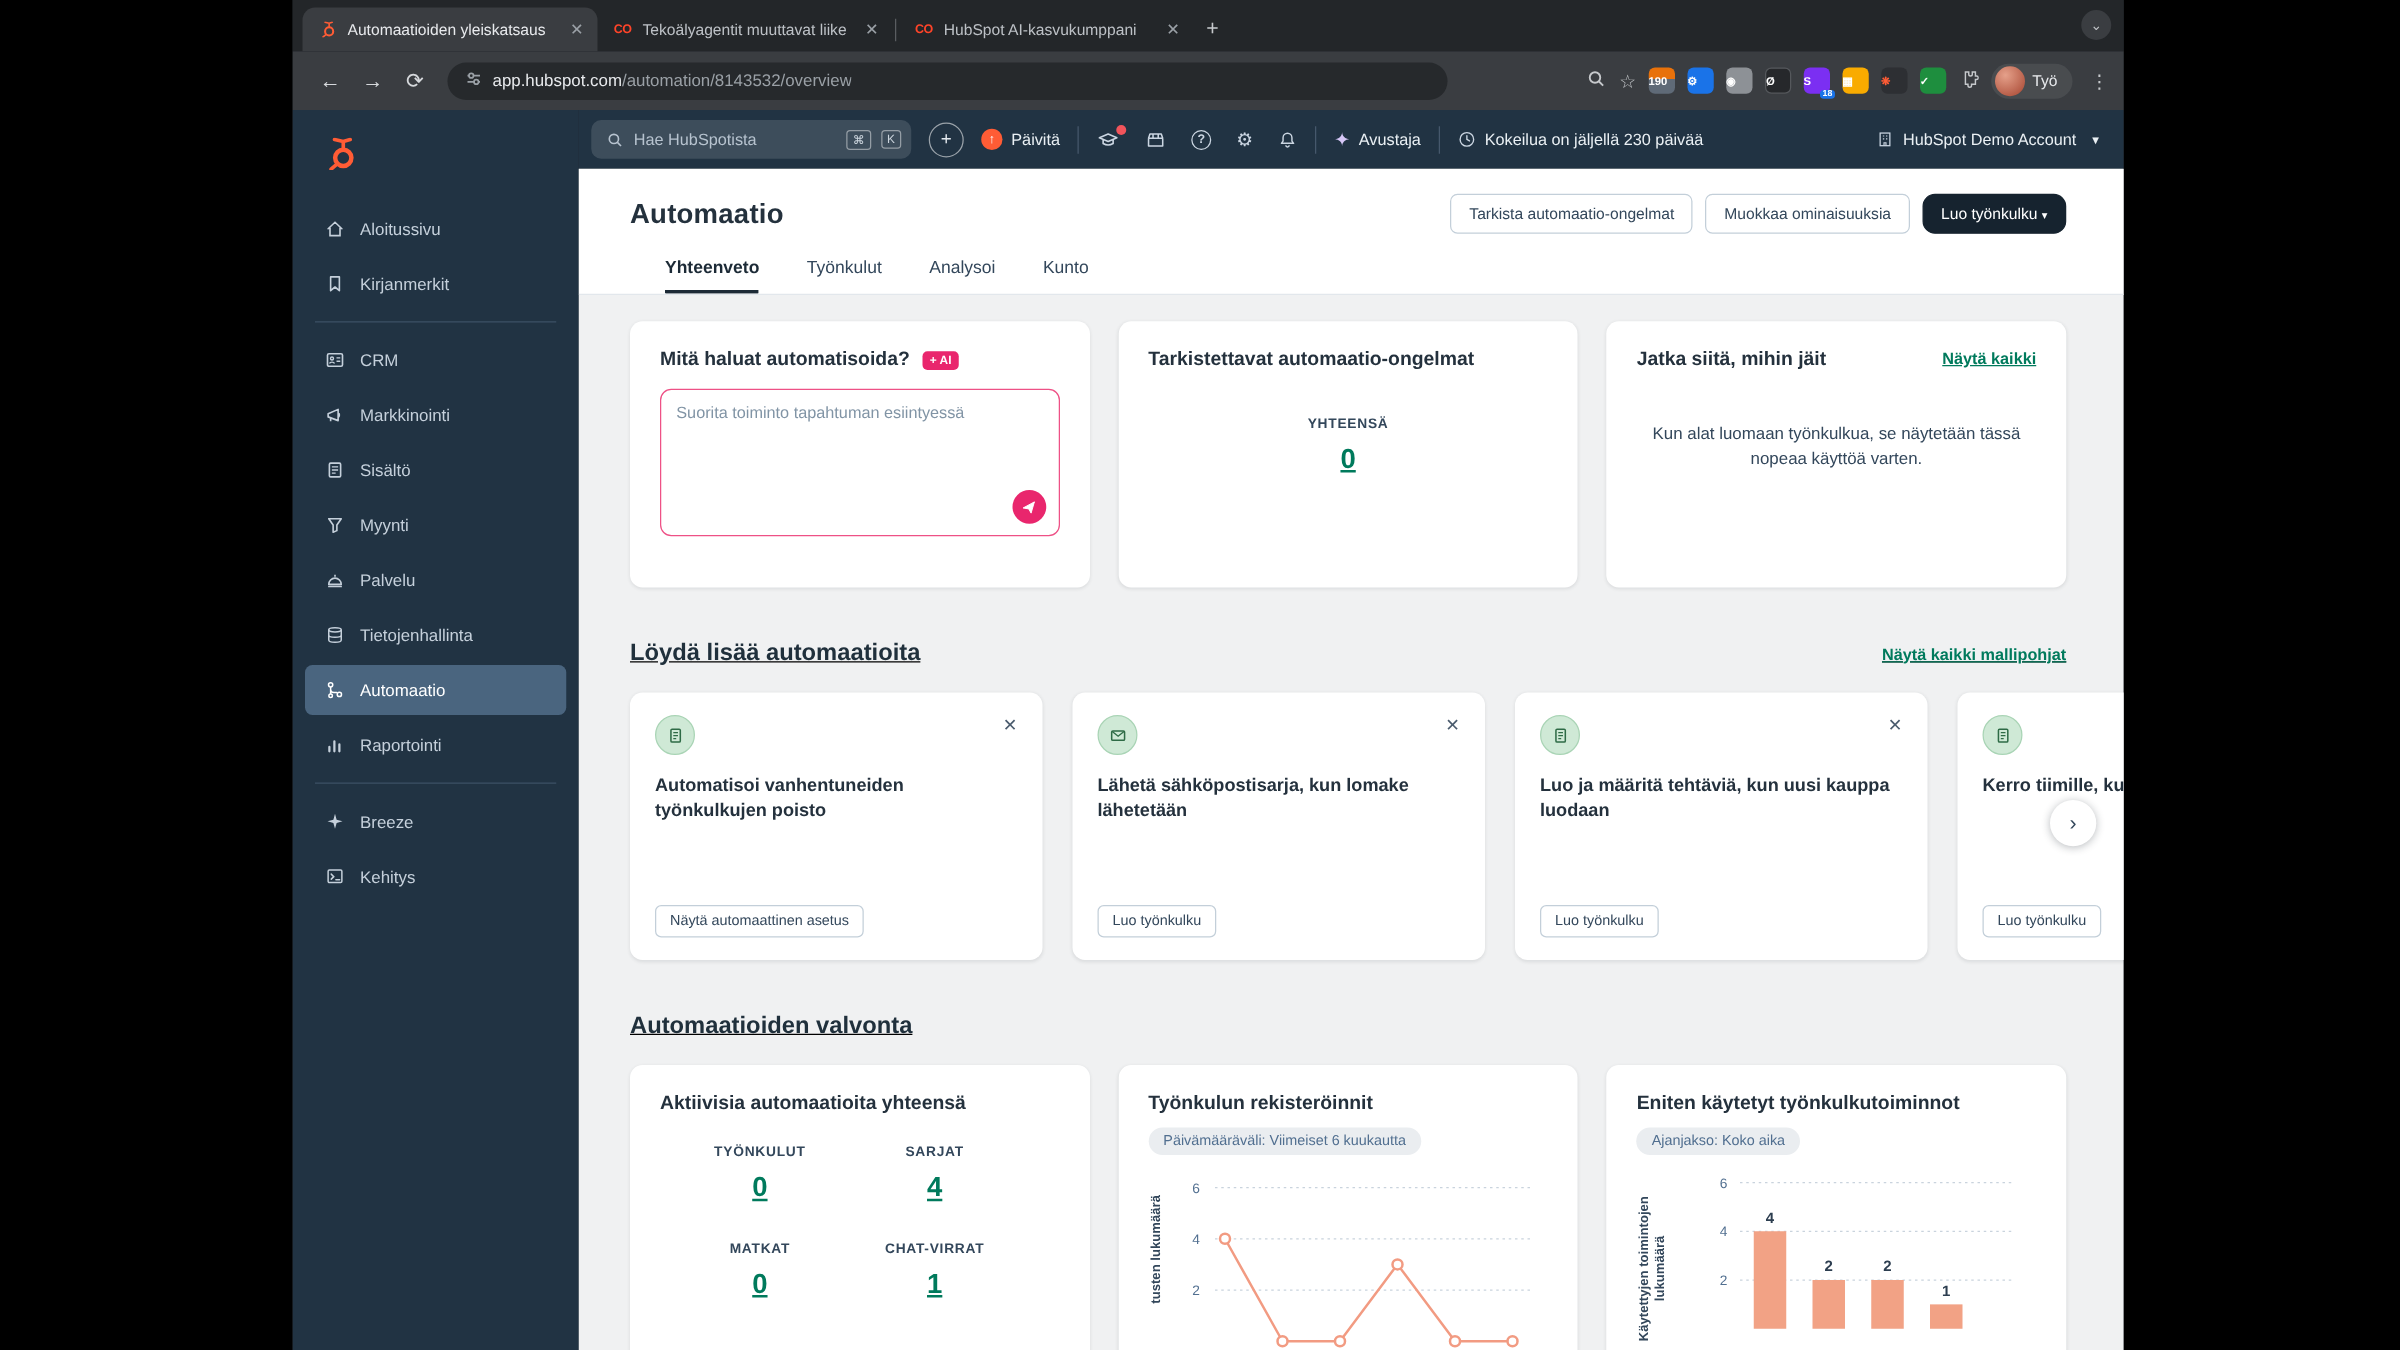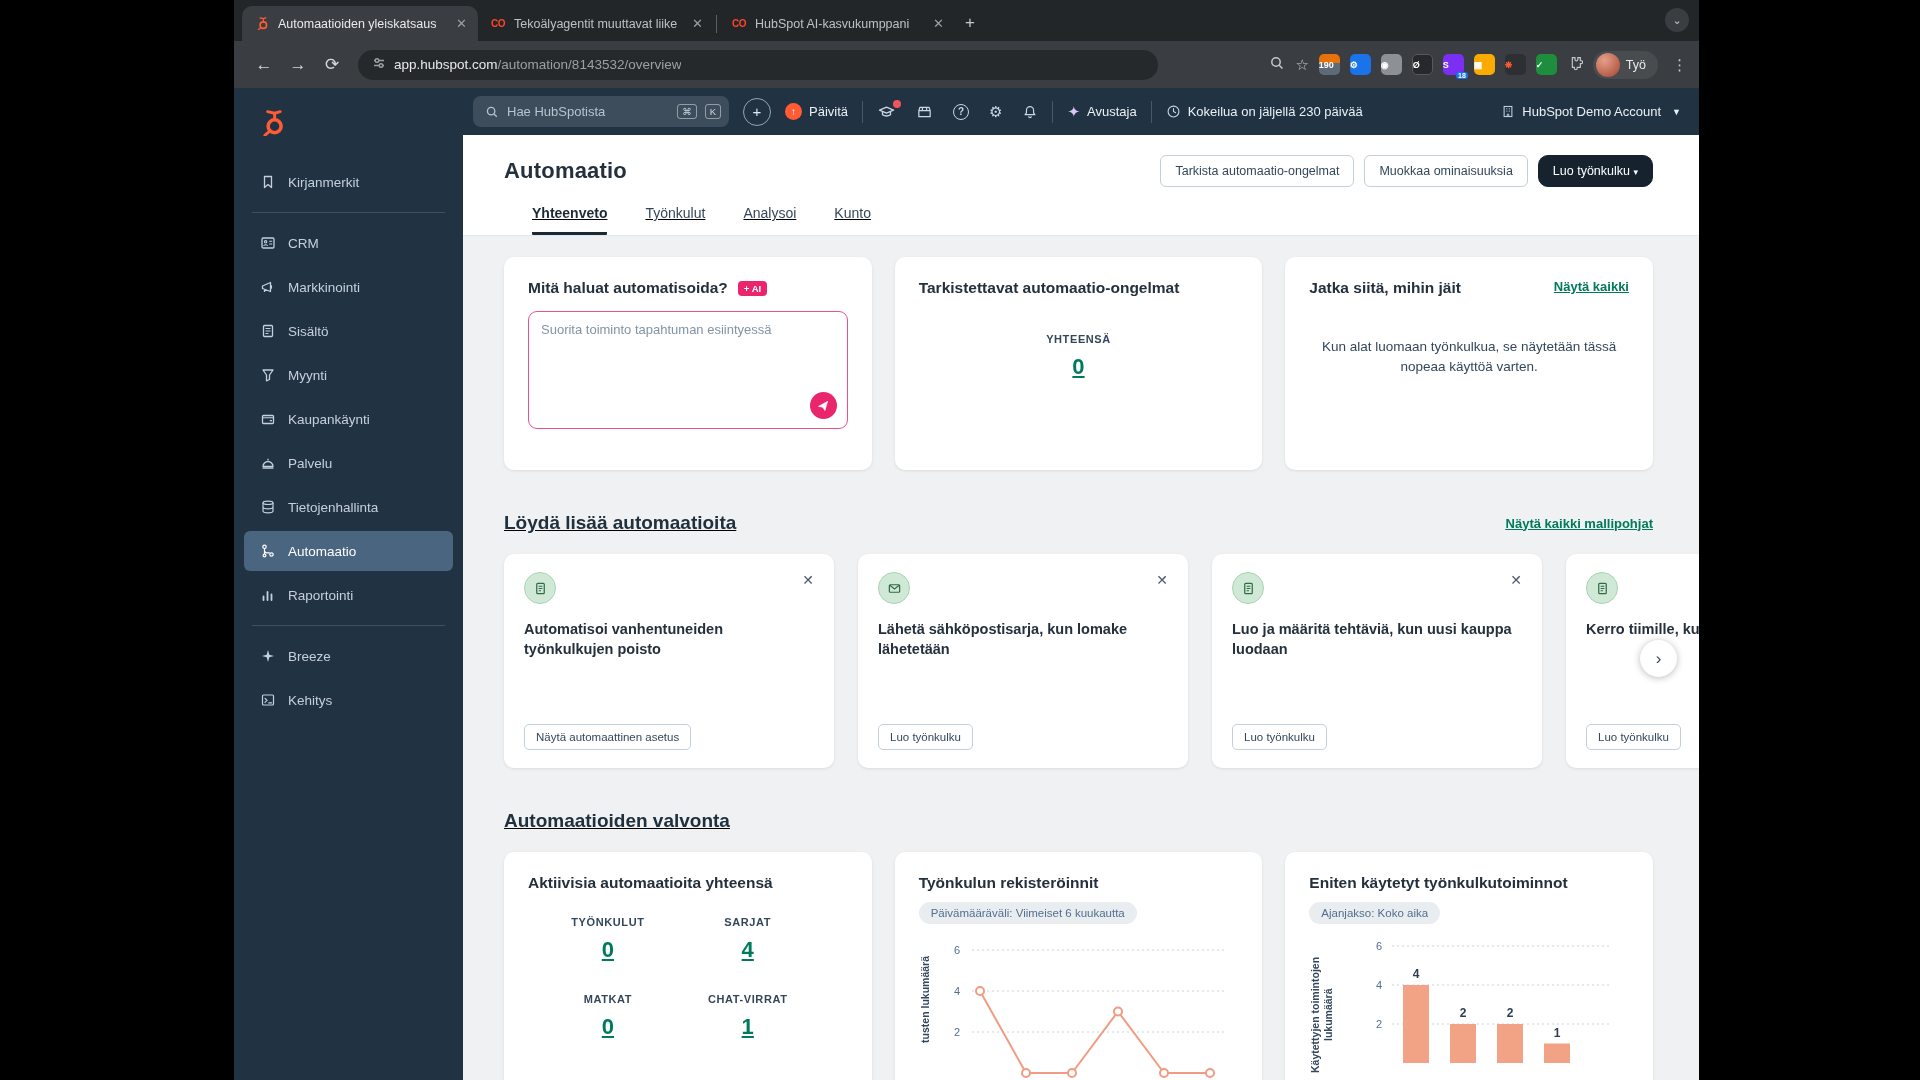--- a/index.html
+++ b/index.html
@@ -74,21 +74,21 @@
 
   
   .content { flex:1; background:#f0f1f2; overflow:hidden; display:flex; flex-direction:column; min-height:0; }
   .page-header { background:#fff; padding:20px 46px 0 41px; border-bottom:1px solid #e2e7ec; flex:0 0 auto; }
   .ph-row { display:flex; align-items:center; }
   .page-title { font-size:22px; font-weight:700; color:#24313d; letter-spacing:.2px; }
   .ph-actions { margin-left:auto; display:flex; gap:10px; }
   .btn { font-family:inherit; font-size:12.5px; border-radius:6px; padding:8px 14px; background:#fff;
     border:1px solid #c3cfd9; color:#33475b; white-space:nowrap; }
   .btn.primary { background:#16232f; border-color:#16232f; color:#fff;border-radius:10px; }
-  .tabs { display:flex; gap:38px; margin:18px 0 0 28px;text-decoration:underline; }
+  .tabs { display:flex; gap:38px; margin:18px 0 0 28px; }
   .ptab { font-size:14px; color:#33475b; padding-bottom:11px; border-bottom:3px solid transparent; }
   .ptab.active { font-weight:700; color:#1c2a36; border-bottom-color:#1c2a36; border-radius:1px; }
 
   .body-scroll { padding:21px 46px 0 41px; flex:1; min-height:0; }
   .grid3 { display:grid; grid-template-columns:1fr 1fr 1fr; gap:23px; }
   .card { background:#fff; border-radius:10px; box-shadow:0 1px 3px rgba(25,35,45,.10); padding:22px 24px; position:relative; }
   .card h3 { font-size:15.5px; font-weight:700; color:#24313d; }
   .row1 .card { height:213px; }
 
   .ai-head { display:flex; align-items:center; gap:10px; }
@@ -228,20 +228,26 @@
   <div class="app">
     <div class="sidebar">
       <div class="sb-logo">
         <svg width="26" height="26" viewBox="0 0 16 16">
             <circle cx="9" cy="10" r="4" fill="none" stroke="#ff5c35" stroke-width="2.2"></circle>
             <path d="M9 6 V2 M9 2 L4.7 1 M9 2 l3.4-1 M5.6 13.3 L3 15.6" stroke="#ff5c35" stroke-width="1.8" fill="none" stroke-linecap="round"></path>
           </svg>
       </div>
       <div class="sb-item">
         <svg width="16" height="16" viewBox="0 0 16 16">
+            <path d="M2.5 8 L8 2.8 L13.5 8 M4 7.2 V13.5 H12 V7.2" fill="none" stroke="currentColor" stroke-width="1.3" stroke-linecap="round"></path>
+          </svg>
+        <span>Aloitussivu</span>
+      </div>
+      <div class="sb-item">
+        <svg width="16" height="16" viewBox="0 0 16 16">
             <path d="M4.5 2.5 H11.5 V13.5 L8 10.6 L4.5 13.5 Z" fill="none" stroke="currentColor" stroke-width="1.3" stroke-linejoin="round"></path>
           </svg>
         <span>Kirjanmerkit</span>
       </div>
       <div class="sb-div"></div>
       <div class="sb-item">
         <svg width="16" height="16" viewBox="0 0 16 16">
             <rect x="2" y="3" width="12" height="10" rx="1.2" fill="none" stroke="currentColor" stroke-width="1.3"></rect>
             <circle cx="5.6" cy="6.8" r="1.2" fill="none" stroke="currentColor" stroke-width="1.1"></circle>
             <path d="M9.2 6.3 h3 M9.2 9 h3 M3.6 10.8 c.5-1.5 3.5-1.5 4 0" fill="none" stroke="currentColor" stroke-width="1.1"></path>
@@ -259,27 +265,20 @@
             <rect x="3.5" y="2.5" width="9" height="11" rx="1" fill="none" stroke="currentColor" stroke-width="1.3"></rect>
             <path d="M5.5 5.5 h5 M5.5 8 h5 M5.5 10.5 h3" stroke="currentColor" stroke-width="1.1"></path>
           </svg>
         <span>Sisältö</span>
       </div>
       <div class="sb-item">
         <svg width="16" height="16" viewBox="0 0 16 16">
             <path d="M3 3 h10 l-3.5 5 v4.5 l-3 1.3 V8 Z" fill="none" stroke="currentColor" stroke-width="1.3" stroke-linejoin="round"></path>
           </svg>
         <span>Myynti</span>
-      </div>
-      <div class="sb-item">
-        <svg width="16" height="16" viewBox="0 0 16 16">
-            <rect x="2.5" y="4.5" width="11" height="8" rx="1" fill="none" stroke="currentColor" stroke-width="1.3"></rect>
-            <path d="M2.5 6.8 h11 M9.8 9.6 h2.2" stroke="currentColor" stroke-width="1.1"></path>
-          </svg>
-        <span>Kaupankäynti</span>
       </div>
       <div class="sb-item">
         <svg width="16" height="16" viewBox="0 0 16 16">
             <path d="M3 11.5 a5 5 0 0 1 10 0 Z M2.5 13.2 h11 M8 5.3 v-1.6" fill="none" stroke="currentColor" stroke-width="1.3" stroke-linejoin="round"></path>
           </svg>
         <span>Palvelu</span>
       </div>
       <div class="sb-item">
         <svg width="16" height="16" viewBox="0 0 16 16">
             <ellipse cx="8" cy="3.8" rx="5" ry="1.7" fill="none" stroke="currentColor" stroke-width="1.2"></ellipse>

